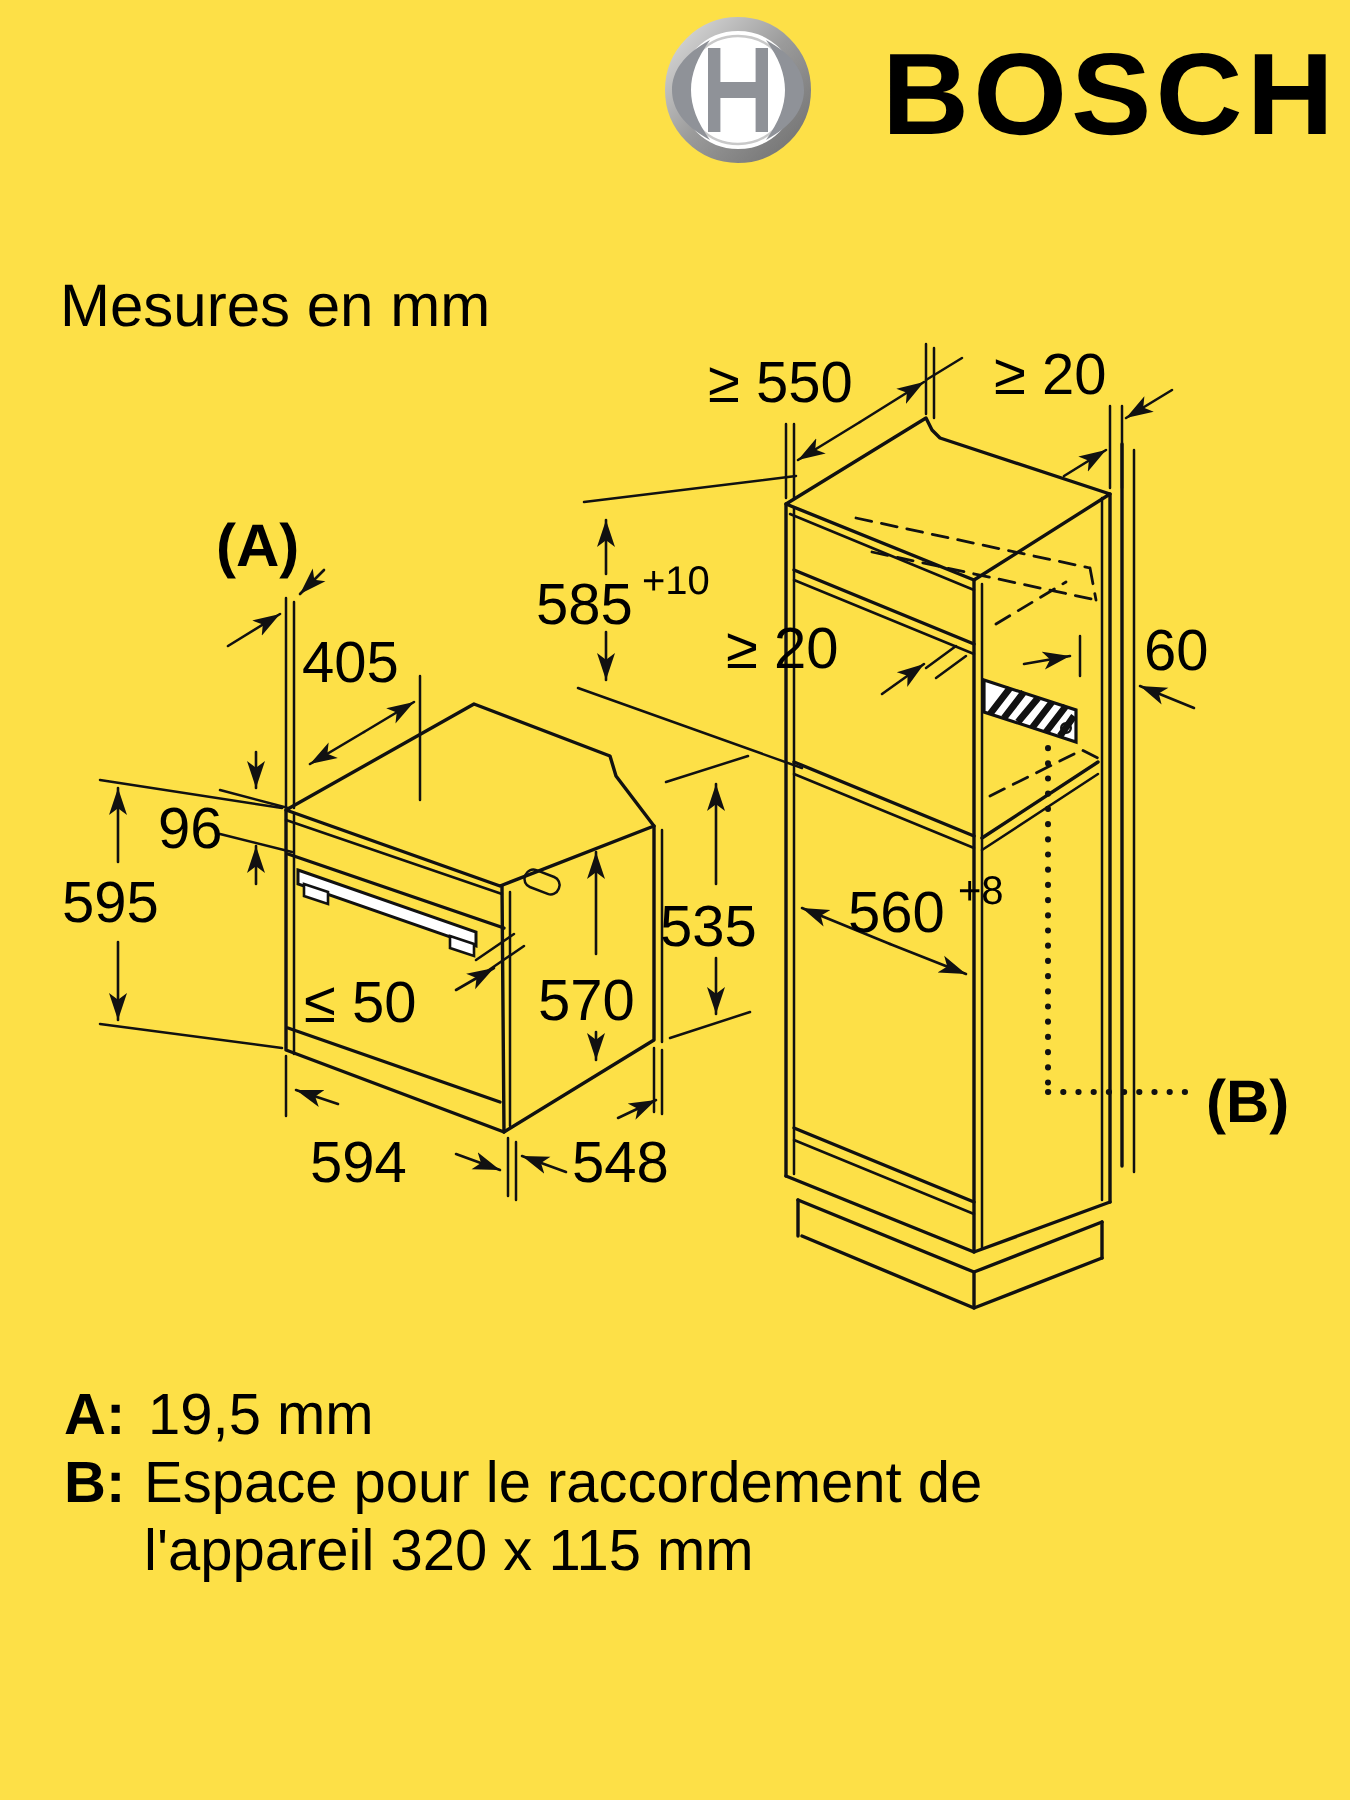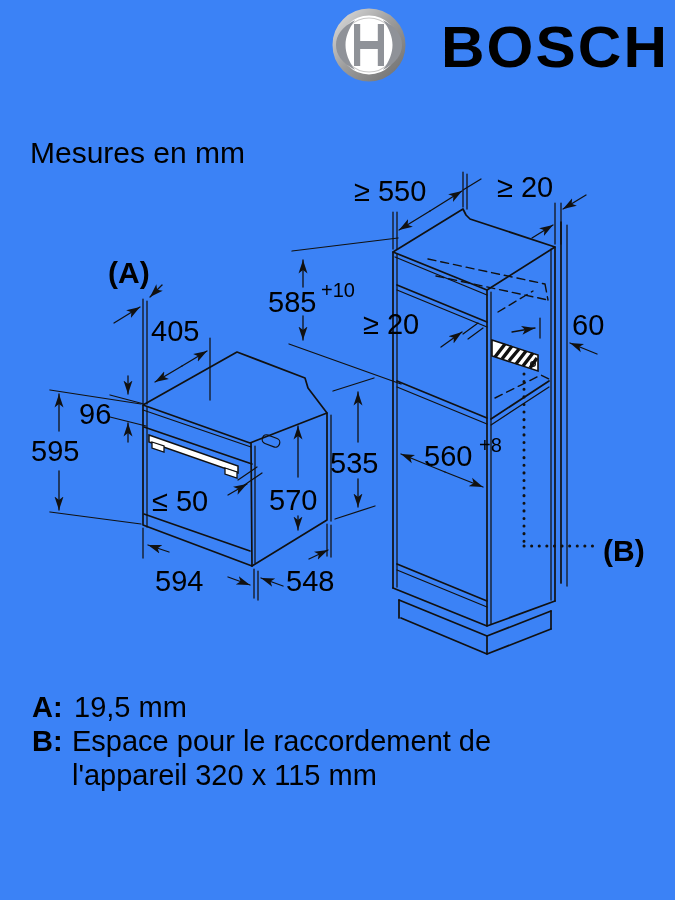--- a/index.html
+++ b/index.html
@@ -1,16 +1,16 @@
 <!DOCTYPE html>
 <html><head>
 <meta charset="utf-8">
 <style>
   html,body{margin:0;padding:0;background:#fff;}
-  .page{width:675px;height:900px;position:relative;background:#3b82f6;overflow:hidden;
+  .page{width:675px;height:900px;position:relative;background:#fde047;overflow:hidden;
         font-family:"Liberation Sans",sans-serif;}
   svg{position:absolute;left:0;top:0;}
   svg text{font-family:"Liberation Sans",sans-serif;fill:#000;}
   .dim{font-size:29px;}
   .sup{font-size:20px;}
   .callout{font-size:30px;font-weight:bold;}
   .brand{font-size:58px;font-weight:bold;letter-spacing:2px;}
   .title{font-size:30px;}
   .note{font-size:29px;}
   .notekey{font-size:29px;font-weight:bold;}

